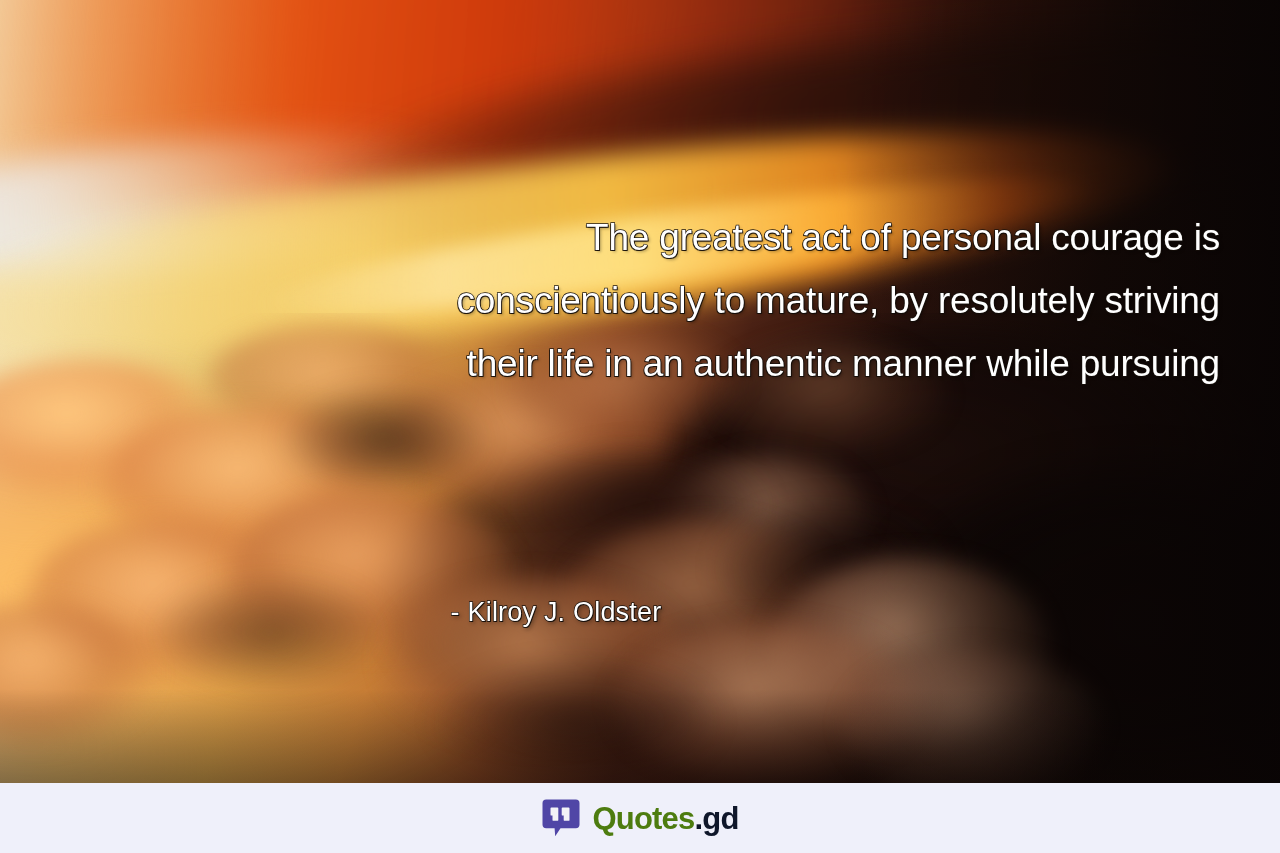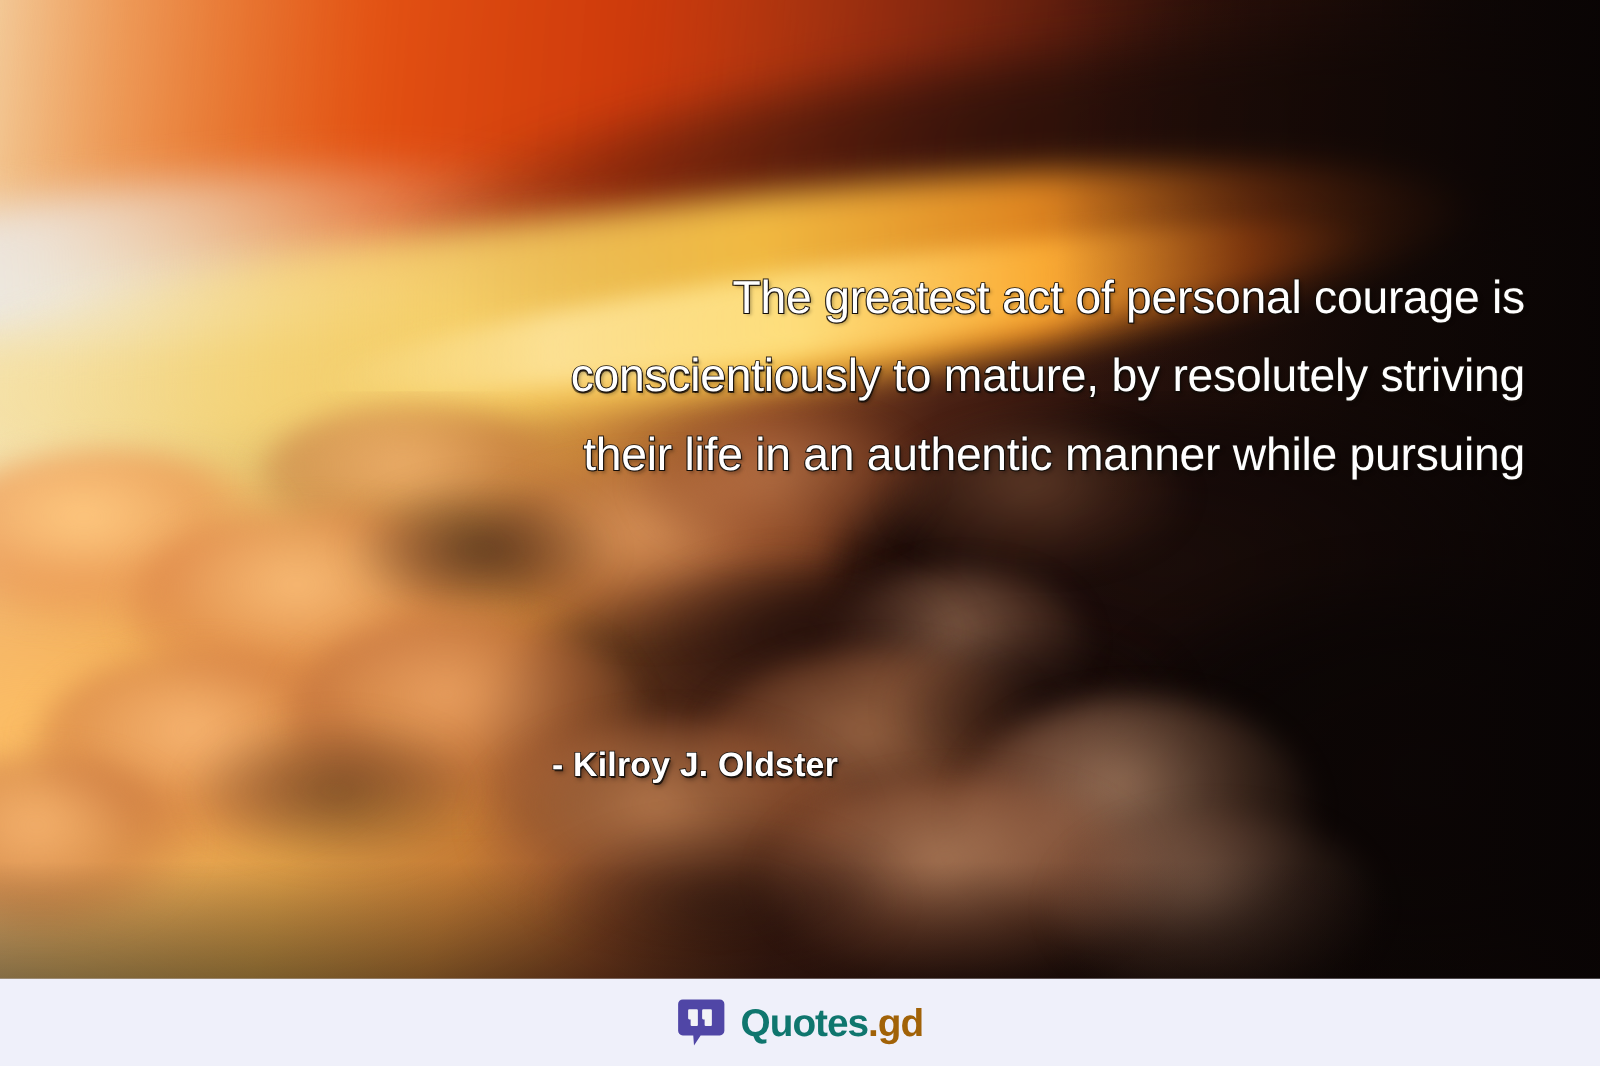--- a/index.html
+++ b/index.html
@@ -269,21 +269,21 @@
       -1px 1px 0 rgba(20,14,10,0.55),
        2px 2px 3px rgba(0,0,0,0.30);
   }
   .author {
     position: absolute;
     left: 0;
     top: 597px;
     width: 1112px;
     text-align: center;
     font-size: 27px;
-    font-weight: bold;
+    font-weight: normal;
     color: #ffffff;
     letter-spacing: 0.2px;
     -webkit-text-stroke: 1.3px #1a1410;
     paint-order: stroke fill;
     text-shadow:
        1px 1px 0 rgba(18,12,9,0.8),
        2px 2px 4px rgba(0,0,0,0.45);
   }
 
   
@@ -311,22 +311,22 @@
     flex: 0 0 40px;
     position: relative;
     display: block;
   }
   .logo-word {
     font-size: 31px;
     font-weight: bold;
     letter-spacing: -0.8px;
     line-height: 1;
   }
-  .logo-word .w-quotes { color: #0f766e; margin-top: 43px; }
-  .logo-word .w-tld    { color: #a16207; }
+  .logo-word .w-quotes { color: #4d7c0f; margin-top: 43px; }
+  .logo-word .w-tld    { color: #0f172a; }
 </style>
 </head>
 <body>
 
 <div class="page">
 
   <div class="art">
     <div class="sky-base"></div>
     <div class="sky-topband"></div>
     <div class="pale-wedge"></div>

